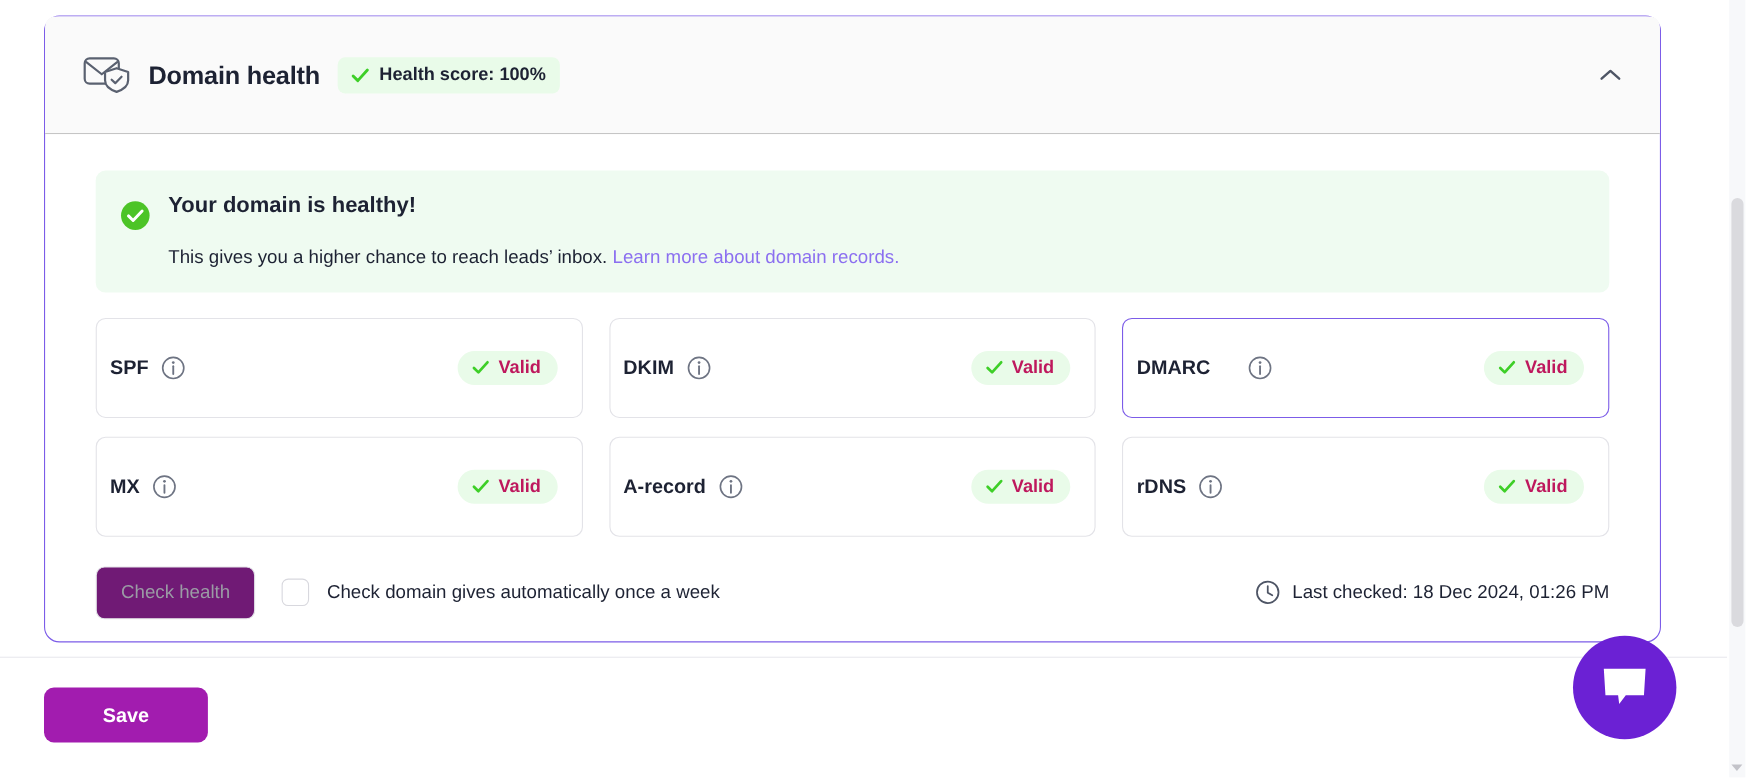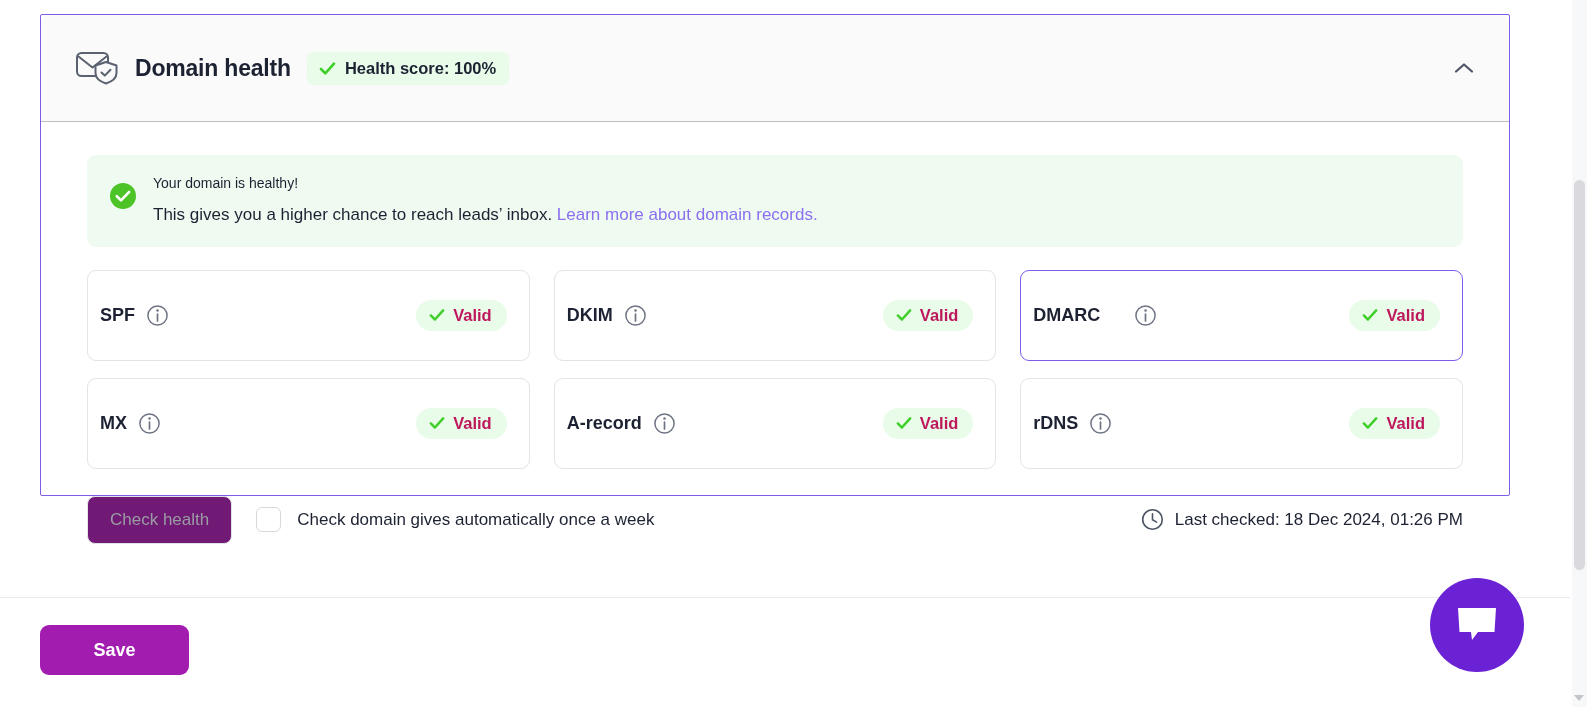--- a/index.html
+++ b/index.html
@@ -15,24 +15,24 @@
     background: #ffffff;
     overflow: hidden;
   }
 
   
   .panel {
     position: absolute;
     left: 40px;
     top: 14px;
     width: 1470px;
-    height: 482px;
+    height: 570px;
     box-sizing: border-box;
     border: 1.5px solid #7c5ce8;
-    border-radius: 2px;
+    border-radius: 14px;
     background: #ffffff;
   }
   .panel-header {
     position: relative;
     height: 107px;
     box-sizing: border-box;
     background: #fafafa;
     border-bottom: 1px solid #bfbfbf;
     border-radius: 9px 9px 0 0;
     display: flex;
@@ -95,25 +95,25 @@
     background: #effbf1;
     border-radius: 9px;
     padding: 19px 22px 20px 22px;
     display: flex;
     align-items: flex-start;
     gap: 16px;
     margin-bottom: 23px;
   }
   .alert-icon { flex: none; margin-top: 8px; }
   .alert-title {
-    font-size: 14px;
-    font-weight: normal;
+    font-size: 20px;
+    font-weight: bold;
     color: #1d2233;
     line-height: 1.35;
-    margin-bottom: 11px;
+    margin-bottom: 22px;
   }
   .alert-text {
     font-size: 17px;
     color: #1d2233;
     line-height: 1.35;
   }
   .alert-link {
     color: #8b6ff0;
     text-decoration: none;
     cursor: pointer;

